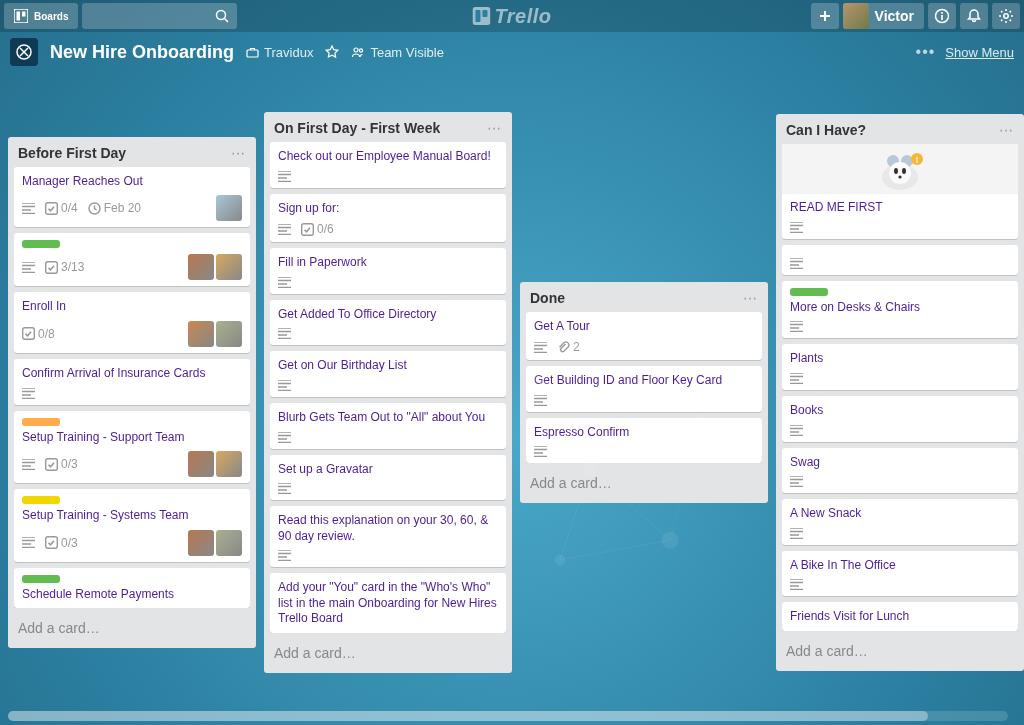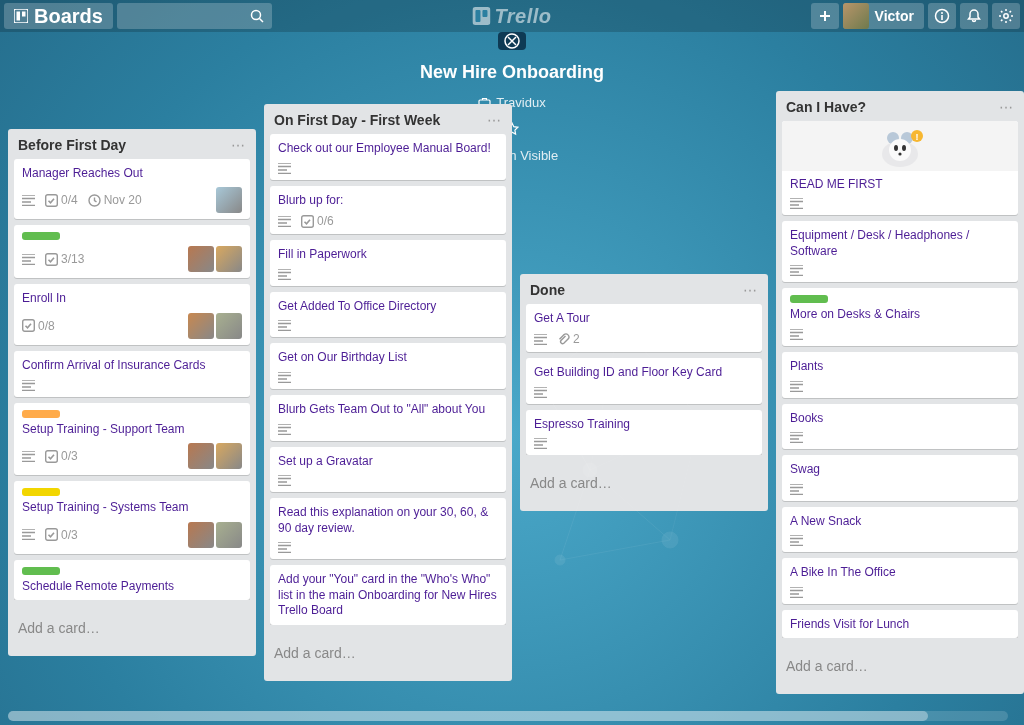--- a/index.html
+++ b/index.html
@@ -11,21 +11,21 @@
 
 .bg-deco { position: absolute; inset: 0; pointer-events: none; opacity: 0.25; }
 
 
 .header {
   height: 32px; background: rgba(0,0,0,0.18);
   display: flex; align-items: center; padding: 0 4px; gap: 4px;
 }
 .boards-btn {
   height: 26px; padding: 0 10px; background: rgba(255,255,255,0.22);
-  border-radius: 3px; color: #fff; font-weight: 700; font-size: 20px;
+  border-radius: 3px; color: #fff; font-weight: 700; font-size: 10px;
   display: flex; align-items: center; gap: 6px; cursor: pointer;
 }
 .search-box {
   height: 26px; width: 155px; background: rgba(255,255,255,0.22);
   border-radius: 3px; display: flex; align-items: center; justify-content: flex-end;
   padding: 0 8px; cursor: text;
 }
 .header-logo {
   position: absolute; left: 50%; transform: translateX(-50%);
   color: rgba(255,255,255,0.55); font-size: 20px; font-weight: 700;
@@ -36,21 +36,21 @@
 .hbtn {
   height: 26px; min-width: 28px; padding: 0 6px; background: rgba(255,255,255,0.22);
   border-radius: 3px; color: #fff; display: flex; align-items: center; justify-content: center;
   cursor: pointer; gap: 6px; font-size: 14px; font-weight: 700;
 }
 .avatar-sq { width: 26px; height: 26px; border-radius: 3px; background: linear-gradient(135deg,#b8956a,#6e7a4d); }
 
 
 .board-header {
   height: 40px; display: flex; align-items: center; gap: 12px;
-  padding: 0 10px; color: #fff; flex-direction: column;
+  padding: 0 10px; color: #fff;
 }
 .board-icon {
   width: 28px; height: 28px; border-radius: 4px; background: #0e3a54;
   display: flex; align-items: center; justify-content: center; color:#fff;
 }
 .board-title { font-size: 18px; font-weight: 700; }
 .bh-link { color: rgba(255,255,255,0.85); font-size: 13px; display: flex; align-items: center; gap: 5px; cursor: pointer; }
 .bh-right { margin-left: auto; display: flex; align-items: center; gap: 10px; }
 .show-menu { text-decoration: underline; }
 
@@ -75,21 +75,21 @@
 }
 .card-cover { height: 50px; display: flex; align-items: center; justify-content: center; margin: -7px -8px 6px; border-radius: 3px 3px 0 0; background: #f4f4f4;}
 .card-title { font-size: 12px; color: #4c1d95; line-height: 1.3; }
 .labels { display: flex; gap: 4px; margin-bottom: 4px; }
 .label { width: 38px; height: 8px; border-radius: 3px; }
 .badges { display: flex; align-items: center; gap: 10px; margin-top: 6px; color: #999; font-size: 12px; }
 .badge { display: flex; align-items: center; gap: 3px; }
 .members { margin-left: auto; display: flex; gap: 2px; }
 .member { width: 26px; height: 26px; border-radius: 3px; }
 .add-card {
-  padding: 20px 10px; color: #888; font-size: 14px; cursor: pointer;
+  padding: 12px 10px; color: #888; font-size: 14px; cursor: pointer;
 }
 
 .ico { display: inline-flex; }
 svg { display: block; }
 
 
 .hscroll {
   position: absolute; bottom: 4px; left: 8px; height: 10px; width: 1000px;
   background: rgba(255,255,255,0.15); border-radius: 5px;
 }
@@ -241,21 +241,21 @@
               </span>
               <span>0/4</span>
             </span>
             <span class="badge">
               <span class="ico">
                 <svg width="13" height="13" viewBox="0 0 13 13">
                   <circle cx="6.5" cy="6.5" r="5.5" fill="none" stroke="#999" stroke-width="1.4"></circle>
                   <path d="M6.5 3.5v3l2 1.3" fill="none" stroke="#999" stroke-width="1.4"></path>
                 </svg>
               </span>
-              <span>Nov 20</span>
+              <span>Feb 20</span>
             </span>
             <span class="members">
               <span class="member" style="background: linear-gradient(135deg, rgb(168, 200, 216), rgb(136, 136, 136));"></span>
             </span>
           </div>
         </div>
         <div class="card">
           <div class="labels">
             <div class="label" style="background: rgb(97, 189, 79);"></div>
           </div>
@@ -379,21 +379,21 @@
           <div class="card-title">Check out our Employee Manual Board!</div>
           <div class="badges">
             <span class="badge ico">
               <svg width="13" height="11" viewBox="0 0 13 11">
                 <path d="M0 0h13M0 3.5h13M0 7h9M0 10.5h13" stroke="#999" stroke-width="1.6"></path>
               </svg>
             </span>
           </div>
         </div>
         <div class="card">
-          <div class="card-title">Blurb up for:</div>
+          <div class="card-title">Sign up for:</div>
           <div class="badges">
             <span class="badge ico">
               <svg width="13" height="11" viewBox="0 0 13 11">
                 <path d="M0 0h13M0 3.5h13M0 7h9M0 10.5h13" stroke="#999" stroke-width="1.6"></path>
               </svg>
             </span>
             <span class="badge">
               <span class="ico">
                 <svg width="13" height="13" viewBox="0 0 13 13">
                   <rect x="0.7" y="0.7" width="11.6" height="11.6" rx="2" fill="none" stroke="#999" stroke-width="1.4"></rect>
@@ -498,21 +498,21 @@
           <div class="card-title">Get Building ID and Floor Key Card</div>
           <div class="badges">
             <span class="badge ico">
               <svg width="13" height="11" viewBox="0 0 13 11">
                 <path d="M0 0h13M0 3.5h13M0 7h9M0 10.5h13" stroke="#999" stroke-width="1.6"></path>
               </svg>
             </span>
           </div>
         </div>
         <div class="card">
-          <div class="card-title">Espresso Training</div>
+          <div class="card-title">Espresso Confirm</div>
           <div class="badges">
             <span class="badge ico">
               <svg width="13" height="11" viewBox="0 0 13 11">
                 <path d="M0 0h13M0 3.5h13M0 7h9M0 10.5h13" stroke="#999" stroke-width="1.6"></path>
               </svg>
             </span>
           </div>
         </div>
       </div>
       <div class="add-card">Add a card…</div>
@@ -540,21 +540,20 @@
           <div class="card-title">READ ME FIRST</div>
           <div class="badges">
             <span class="badge ico">
               <svg width="13" height="11" viewBox="0 0 13 11">
                 <path d="M0 0h13M0 3.5h13M0 7h9M0 10.5h13" stroke="#999" stroke-width="1.6"></path>
               </svg>
             </span>
           </div>
         </div>
         <div class="card">
-          <div class="card-title">Equipment / Desk / Headphones / Software</div>
           <div class="badges">
             <span class="badge ico">
               <svg width="13" height="11" viewBox="0 0 13 11">
                 <path d="M0 0h13M0 3.5h13M0 7h9M0 10.5h13" stroke="#999" stroke-width="1.6"></path>
               </svg>
             </span>
           </div>
         </div>
         <div class="card">
           <div class="labels">

